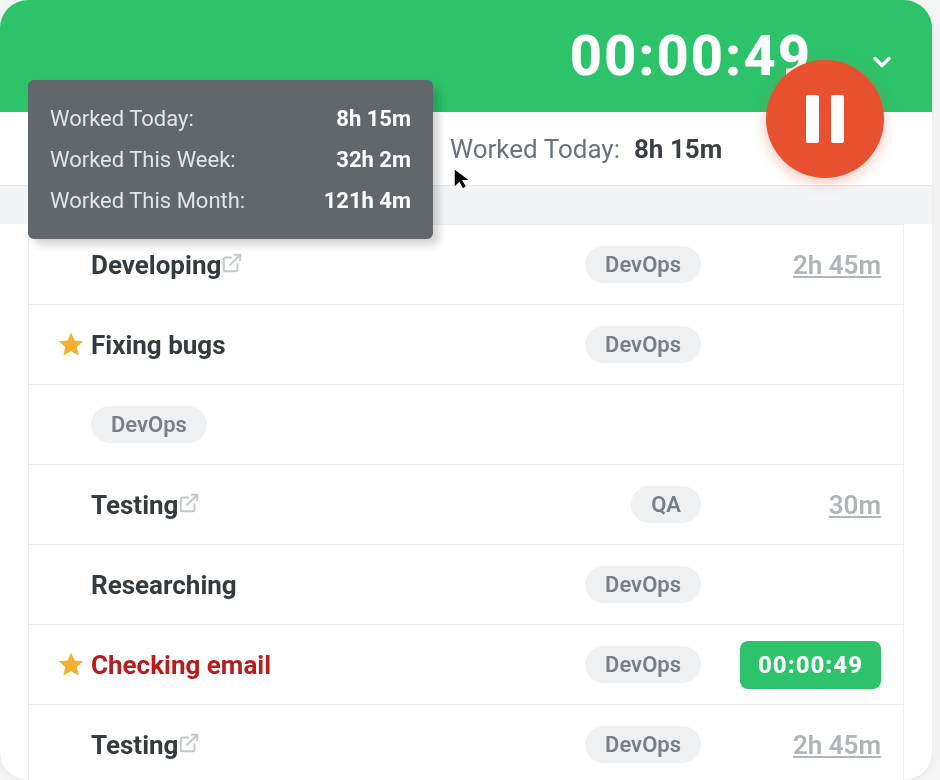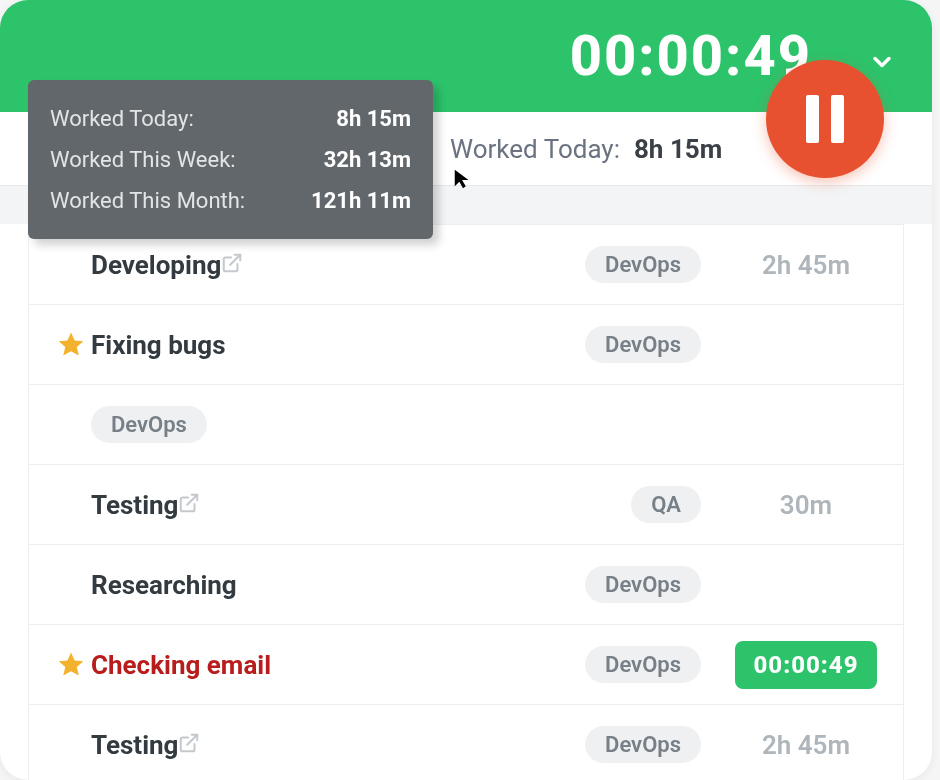--- a/index.html
+++ b/index.html
@@ -89,24 +89,25 @@
     color:#777f87;
     font-size:22px;
     font-weight:600;
     padding:6px 20px;
     border-radius: 22px;
     margin-right: 30px;
     white-space:nowrap;
   }
   .time-col {
     width: 150px;
-    text-align:center;
+    text-align:right;
     font-size:26px;
     font-weight:600;
     color:#aeb5bb;
+    text-decoration:underline;
   }
   .time-col.badge span {
     display:inline-block;
     background:#2cc36b;
     color:#fff;
     font-weight:800;
     font-size:24px;
     padding:10px 18px;
     border-radius:8px;
     letter-spacing:1px;
@@ -248,25 +249,25 @@
       </div>
     </div>
 
   <div class="tooltip">
     <div class="tooltip-row">
       <span class="label">Worked Today:</span>
       <span class="value">8h 15m</span>
     </div>
     <div class="tooltip-row">
       <span class="label">Worked This Week:</span>
-      <span class="value">32h 13m</span>
+      <span class="value">32h 2m</span>
     </div>
     <div class="tooltip-row">
       <span class="label">Worked This Month:</span>
-      <span class="value">121h 11m</span>
+      <span class="value">121h 4m</span>
     </div>
   </div>
 
   <div class="cursor">
     <svg viewBox="0 0 24 24">
         <path d="M3 2 L3 20 L8 15 L12 22 L15 20 L11 13 L18 13 Z" fill="#000"></path>
       </svg>
   </div>
 
 </div>

